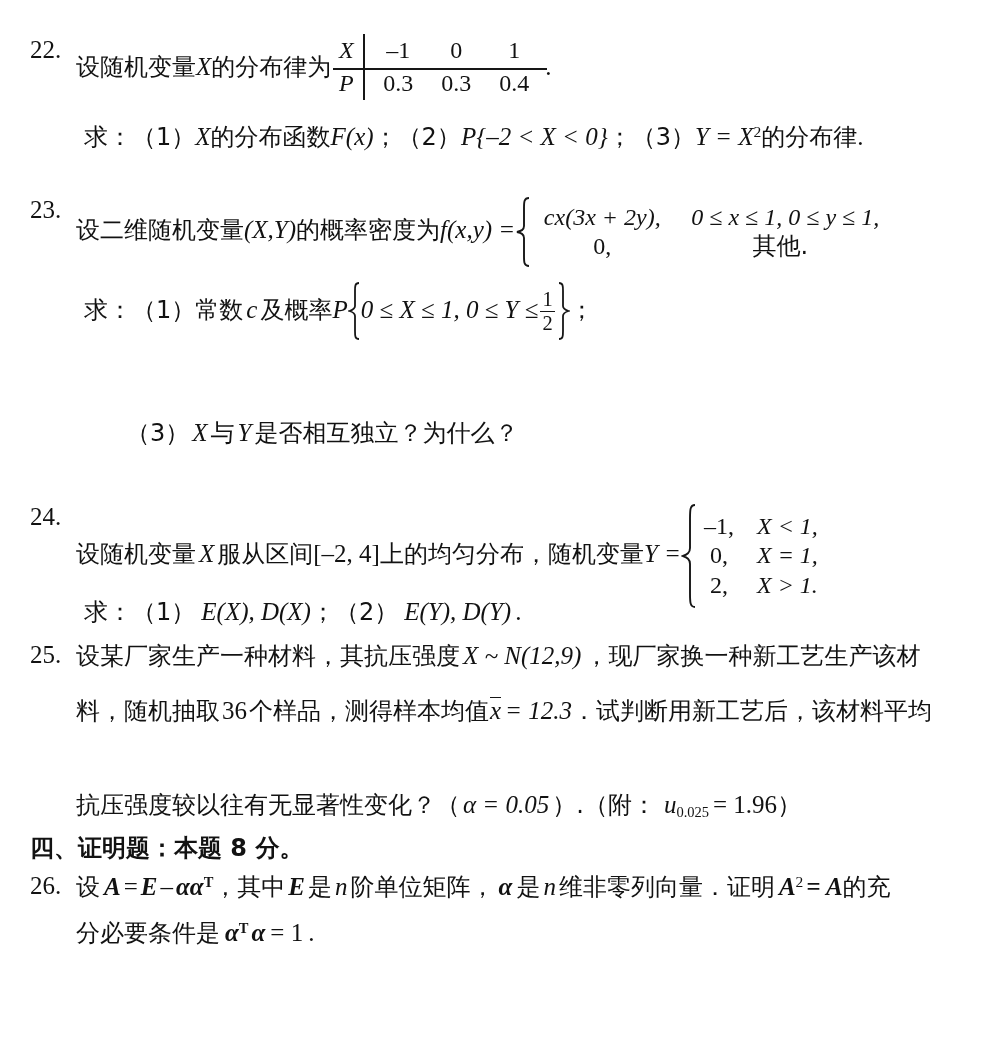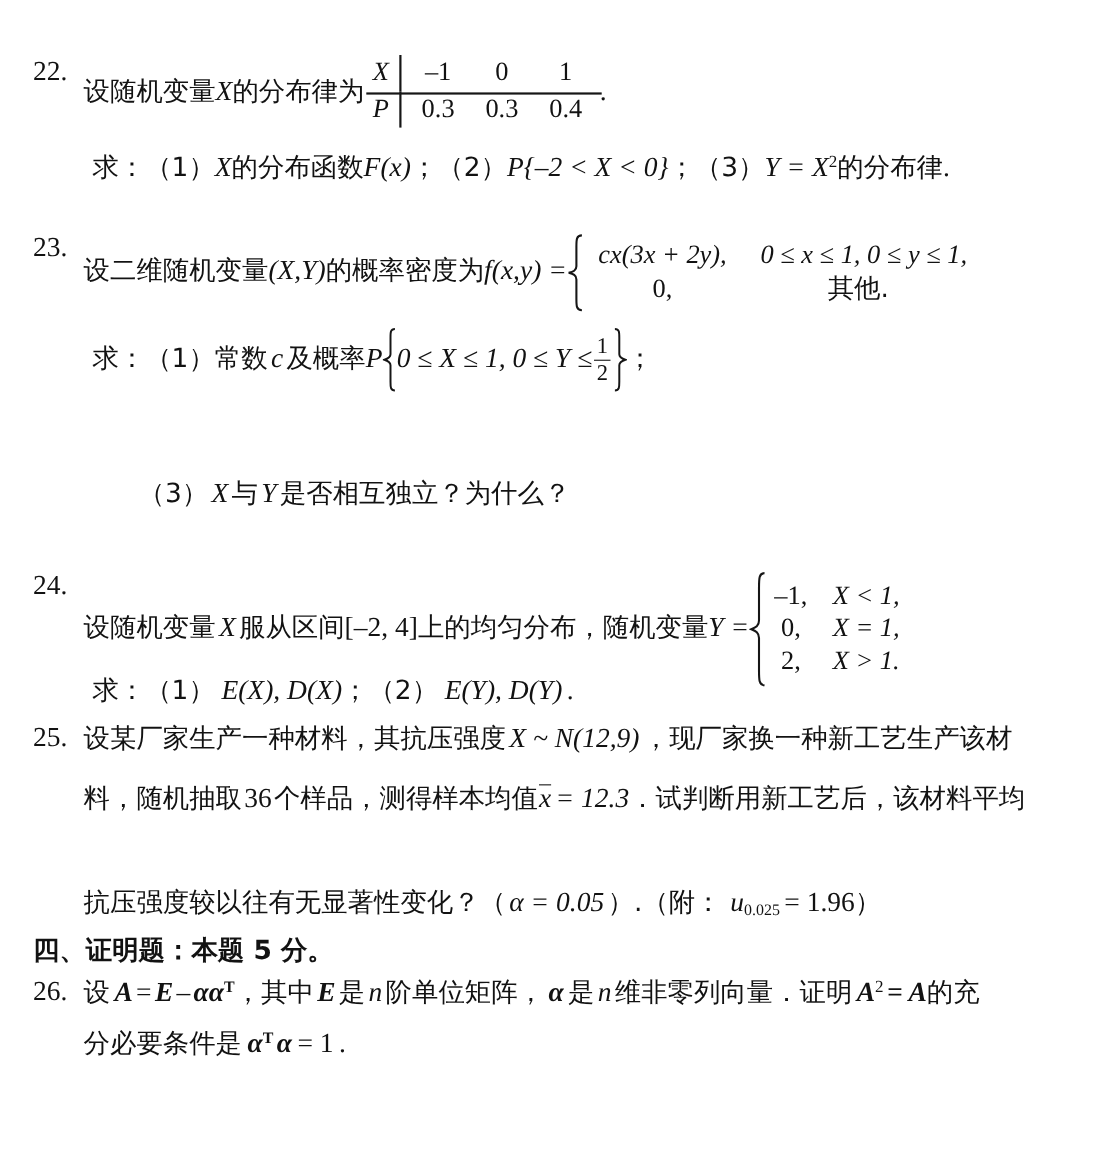--- a/index.html
+++ b/index.html
@@ -11,21 +11,21 @@
     width: 1003px;
     height: 1052px;
     position: relative;
     font-family: "Liberation Serif", "DejaVu Serif", serif;
     color: #121212;
     overflow: hidden;
   }
 
   .page {
     position: absolute;
-    left: 0; top: 16px;
+    left: 0; top: 0;
     width: 1003px;
     height: 776px;
     padding: 0;
   }
 
   
   .prob {
     position: absolute;
     display: flex;
     align-items: flex-start;
@@ -315,21 +315,21 @@
   </div>
 
   <div class="body-txt" style="position:absolute; left:76px; top:696px;">
     <span class="cn">料，随机抽取</span><span class="mn" style="padding:0 2px;">36</span><span class="cn">个样品，测得样本均值</span><span class="mi ovl" style="padding:0 1px;">x</span><span class="mi" style="padding-left:3px;">= 12.3</span><span class="cn">．试判断用新工艺后，该材料平均</span>
   </div>
 
   <div class="body-txt" style="position:absolute; left:76px; top:742px;margin-top:48px;">
     <span class="cn">抗压强度较以往有无显著性变化？（</span><span class="mi" style="padding:0 3px;">α = 0.05</span><span class="cn">）.（附：</span><span class="mi" style="padding-left:8px;">u</span><span class="subn">0.025</span><span class="mn" style="padding-left:4px;">= 1.96</span><span class="cn">）</span>
   </div>
 
-  <div class="sec-head" style="left:30px; top:832px;">四、证明题：本题 5 分。</div>
+  <div class="sec-head" style="left:30px; top:832px;">四、证明题：本题 8 分。</div>
 
   <div class="prob" style="left:30px; top:872px;">
     <div class="num">26.</div>
     <div class="body-txt">
       <span class="cn">设</span><span class="bmi" style="padding-left:4px;">A</span><span class="mn" style="padding:0 3px;">=</span><span class="bmi">E</span><span class="mn" style="padding:0 3px;">–</span><span class="bmi">α</span><span class="bmi">α</span><span class="supT">T</span><span class="cn">，其中</span><span class="bmi" style="padding:0 3px;">E</span><span class="cn">是</span><span class="mi" style="padding:0 3px;">n</span><span class="cn">阶单位矩阵，</span><span class="bmi" style="padding:0 4px;">α</span><span class="cn">是</span><span class="mi" style="padding:0 3px;">n</span><span class="cn">维非零列向量．证明</span><span class="bmi" style="padding-left:4px;">A</span><span class="sup">2</span><span class="bmi" style="padding-left:3px;">= A</span><span class="cn">的充</span>
     </div>
   </div>
 
   <div class="body-txt" style="position:absolute; left:76px; top:918px;">
     <span class="cn">分必要条件是</span><span class="bmi" style="padding-left:5px;">α</span><span class="supT">T</span><span class="bmi" style="padding-left:3px;">α</span><span class="mn" style="padding-left:5px;">= 1</span><span class="mn" style="padding-left:5px;">.</span>

